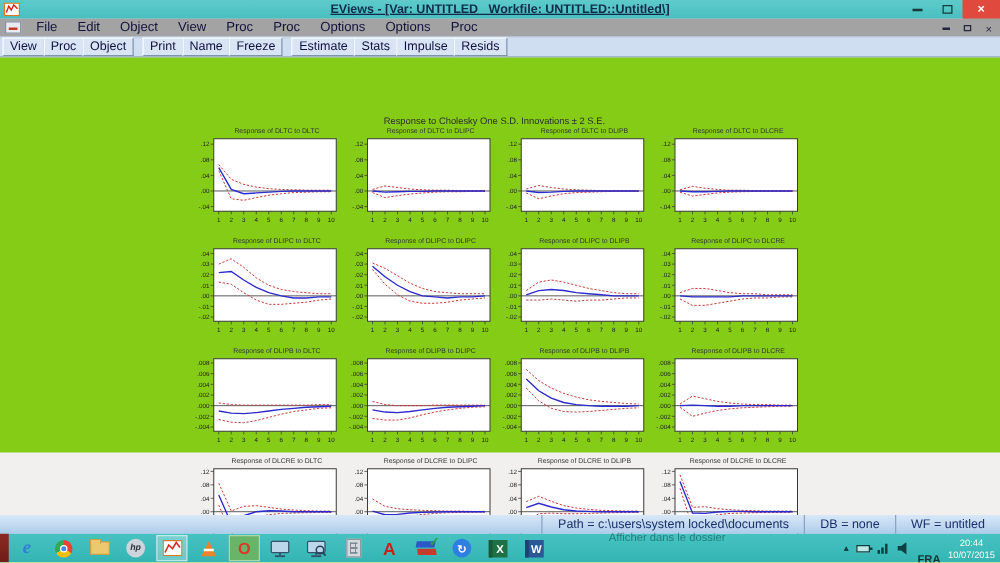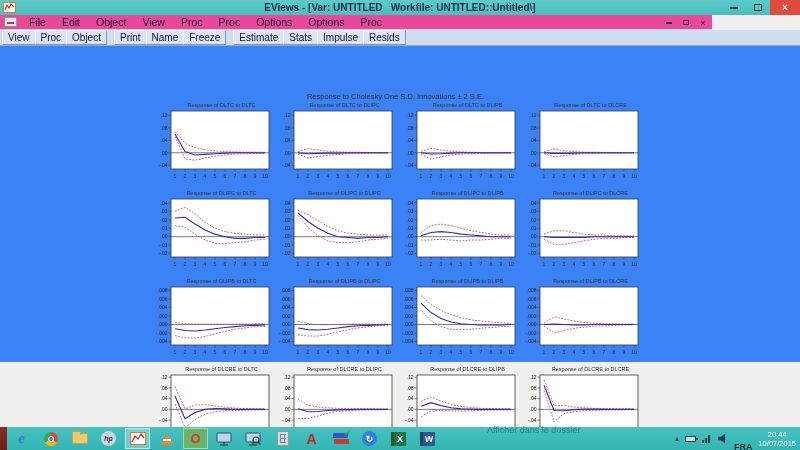--- a/index.html
+++ b/index.html
@@ -4,48 +4,48 @@
 <style>
   * { margin:0; padding:0; box-sizing:border-box; }
   html,body { width:800px; height:450px; font-family:"Liberation Sans", sans-serif; }
   #screen { position:relative; width:800px; height:450px; overflow:hidden; background:#f1f0ee; }
 
   
   .titlebar { position:absolute; left:0; top:0; width:800px; height:15px;
     background:linear-gradient(#5ecaca,#49bfbf); display:flex; align-items:center; }
   .app-icon { margin-left:3px; width:13px; height:11px; flex:0 0 auto; }
   .title-text { position:absolute; left:0; right:0; text-align:center; font-size:10px;
-    color:#0e2a4d; font-weight:bold; line-height:15px; white-space:pre; }
+    color:#0e2a4d; font-weight:bold; line-height:15px; white-space:pre;text-decoration:underline; }
   .win-controls { position:absolute; right:0; top:0; height:15px; display:flex; align-items:center; }
   .wc { width:24px; height:14px; display:flex; align-items:center; justify-content:center; color:#143b3b; }
   .wc-min i { display:block; width:8px; height:0; border-bottom:2px solid #143b3b; }
   .wc-rest i { display:block; width:8px; height:7px; border:1px solid #143b3b; }
   .wc-close { width:30px; height:15px; background:#e04a3e; color:#fff; font-size:10px; font-weight:bold; }
 
   
-  .menubar { position:absolute; left:0; top:15px; width:712px; height:15px; background:#ec4899;
+  .menubar { position:absolute; left:0; top:15px; width:800px; height:15px; background:#a3a3a3;
     border-bottom:1px solid #bccfe6; display:flex; align-items:center; font-size:10.5px; color:#12123a; }
   .child-icon { width:13px; height:10px; margin:0 4px 0 4px; background:#e8ebef; border:1px solid #8a93a2; position:relative; }
   .child-icon i { position:absolute; left:2px; top:2px; width:7px; height:4px; border-bottom:2px solid #c23b2a; display:block; }
   .menu-item { padding:0 8px; line-height:15px; cursor:default; }
   .mdi-controls { position:absolute; right:4px; top:0; height:15px; display:flex; align-items:center; gap:7px; color:#25253f; }
   .mdi { width:10px; display:flex; align-items:center; justify-content:center; font-size:9px; }
   .mdi-min i { display:block; width:6px; border-bottom:2px solid #25253f; }
   .mdi-rest i { display:block; width:6px; height:5px; border:1px solid #25253f; }
 
   
   .toolbar { position:absolute; left:0; top:30px; width:800px; height:16px; background:#cfdef1;
     border-bottom:1px solid #96abc6; display:flex; align-items:center; padding-left:2px; }
   .tbtn { font-family:"Liberation Sans",sans-serif; font-size:10px; color:#101040; height:15px; padding:0 5px;
     background:#d9e5f5; border-top:1px solid #f6faff; border-left:1px solid #f6faff;
     border-right:1px solid #7f94ad; border-bottom:1px solid #7f94ad; margin-right:-1px; cursor:default; }
   .tsep { width:8px; height:15px; }
 
   
-  .client { position:absolute; left:0; top:46px; width:800px; height:316px; background:#3b82f6; }
+  .client { position:absolute; left:0; top:46px; width:800px; height:316px; background:#84cc16; }
   .chart-main-title { position:absolute; left:150px; top:46px; width:491px; text-align:center;
     font-size:7.5px; color:#2d2d2d; }
   #irf-grid { position:absolute; left:150px; top:55px; display:grid;
     grid-template-columns:repeat(4,122px); column-gap:1px; row-gap:4px; }
   .irf-cell { width:122px; height:84px; }
   .irf-title { font-size:5.5px; color:#333; text-align:center; padding-left:21px; height:8px;
     line-height:8px; white-space:nowrap; overflow:visible; }
   .irf-cell svg { display:block; }
   .irf-cell text { font-family:"Liberation Sans",sans-serif; }
 
@@ -846,20 +846,25 @@
             <text x="115" y="68.5" text-anchor="middle" font-size="5" fill="#222">10</text>
             <line x1="21" y1="36.37037037037037" x2="119" y2="36.37037037037037" stroke="#444" stroke-width="0.7"></line>
             <polyline points="25,6.833333333333329 35,32.87962962962963 45,32.342592592592595 55,33.95370370370371 65,34.75925925925926 75,35.2962962962963 85,35.56481481481482 95,35.833333333333336 105,35.833333333333336 115,35.833333333333336" fill="none" stroke="#cf3838" stroke-width="0.8" stroke-dasharray="1.8 1.4"></polyline>
             <polyline points="25,17.57407407407407 35,48.72222222222222 45,40.66666666666667 55,38.78703703703704 65,37.71296296296296 75,37.44444444444444 85,37.175925925925924 95,36.907407407407405 105,36.907407407407405 115,36.63888888888889" fill="none" stroke="#cf3838" stroke-width="0.8" stroke-dasharray="1.8 1.4"></polyline>
             <polyline points="25,12.203703703703702 35,37.44444444444444 45,37.71296296296296 55,36.63888888888889 65,36.10185185185185 75,36.10185185185185 85,36.37037037037037 95,36.37037037037037 105,36.37037037037037 115,36.37037037037037" fill="none" stroke="#2a2ad0" stroke-width="1.1"></polyline>
           </svg>
         </div>
       </div>
   </div>
 
+  <div class="statusbar">
+    <div class="sb-seg">Path = c:\users\system locked\documents</div>
+    <div class="sb-seg">DB = none</div>
+    <div class="sb-seg">WF = untitled</div>
+  </div>
 
   <div class="taskbar">
     <span class="start-button"></span>
     <span class="tk">
         <span class="ie-glyph">e</span>
       </span>
     <span class="tk">
         <span class="chrome">
           <i></i>
         </span>

